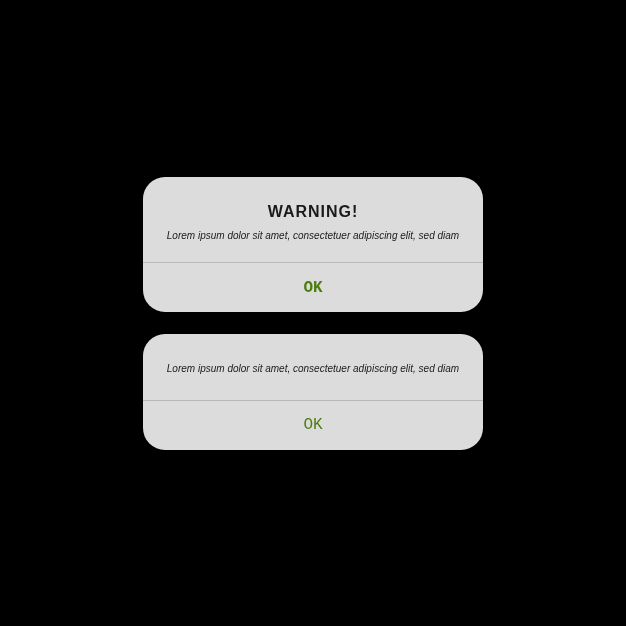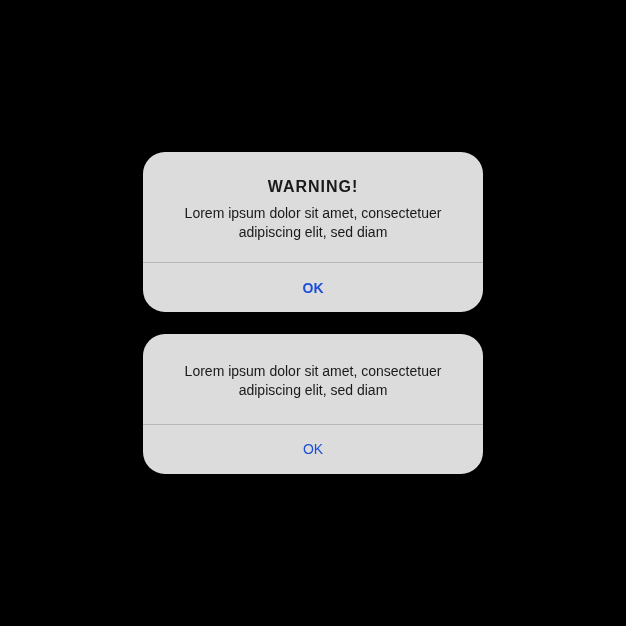--- a/index.html
+++ b/index.html
@@ -32,39 +32,40 @@
       text-align: center;
     }
     .alert-title {
       font-size: 16px;
       font-weight: 700;
       letter-spacing: 1px;
       color: #1a1a1a;
       margin-bottom: 8px;
     }
     .alert-message {
-      font-size: 14px;
+      font-size: 10px;
       line-height: 1.35;
       color: #1a1a1a;
       font-weight: 400;
+      font-style: italic;
     }
     .alert-buttons {
       border-top: 1px solid #b8b8b8;
       display: flex;
       min-height: 50px;
     }
     .alert-button {
       flex: 1;
       background: transparent;
       border: none;
-      font-size: 14px;
-      color: #1d4ed8;
+      font-size: 16px;
+      color: #4d7c0f;
       cursor: pointer;
       padding: 14px 0;
-      font-family: Liberation Sans, sans-serif;
+      font-family: Liberation Mono, monospace;
     }
     .alert-button.semi {
       font-weight: 600;
     }
     .alert-button + .alert-button {
       border-left: 1px solid #b8b8b8;
     }
     .alert-1 .alert-body {
       padding-top: 26px;
       padding-bottom: 20px;

